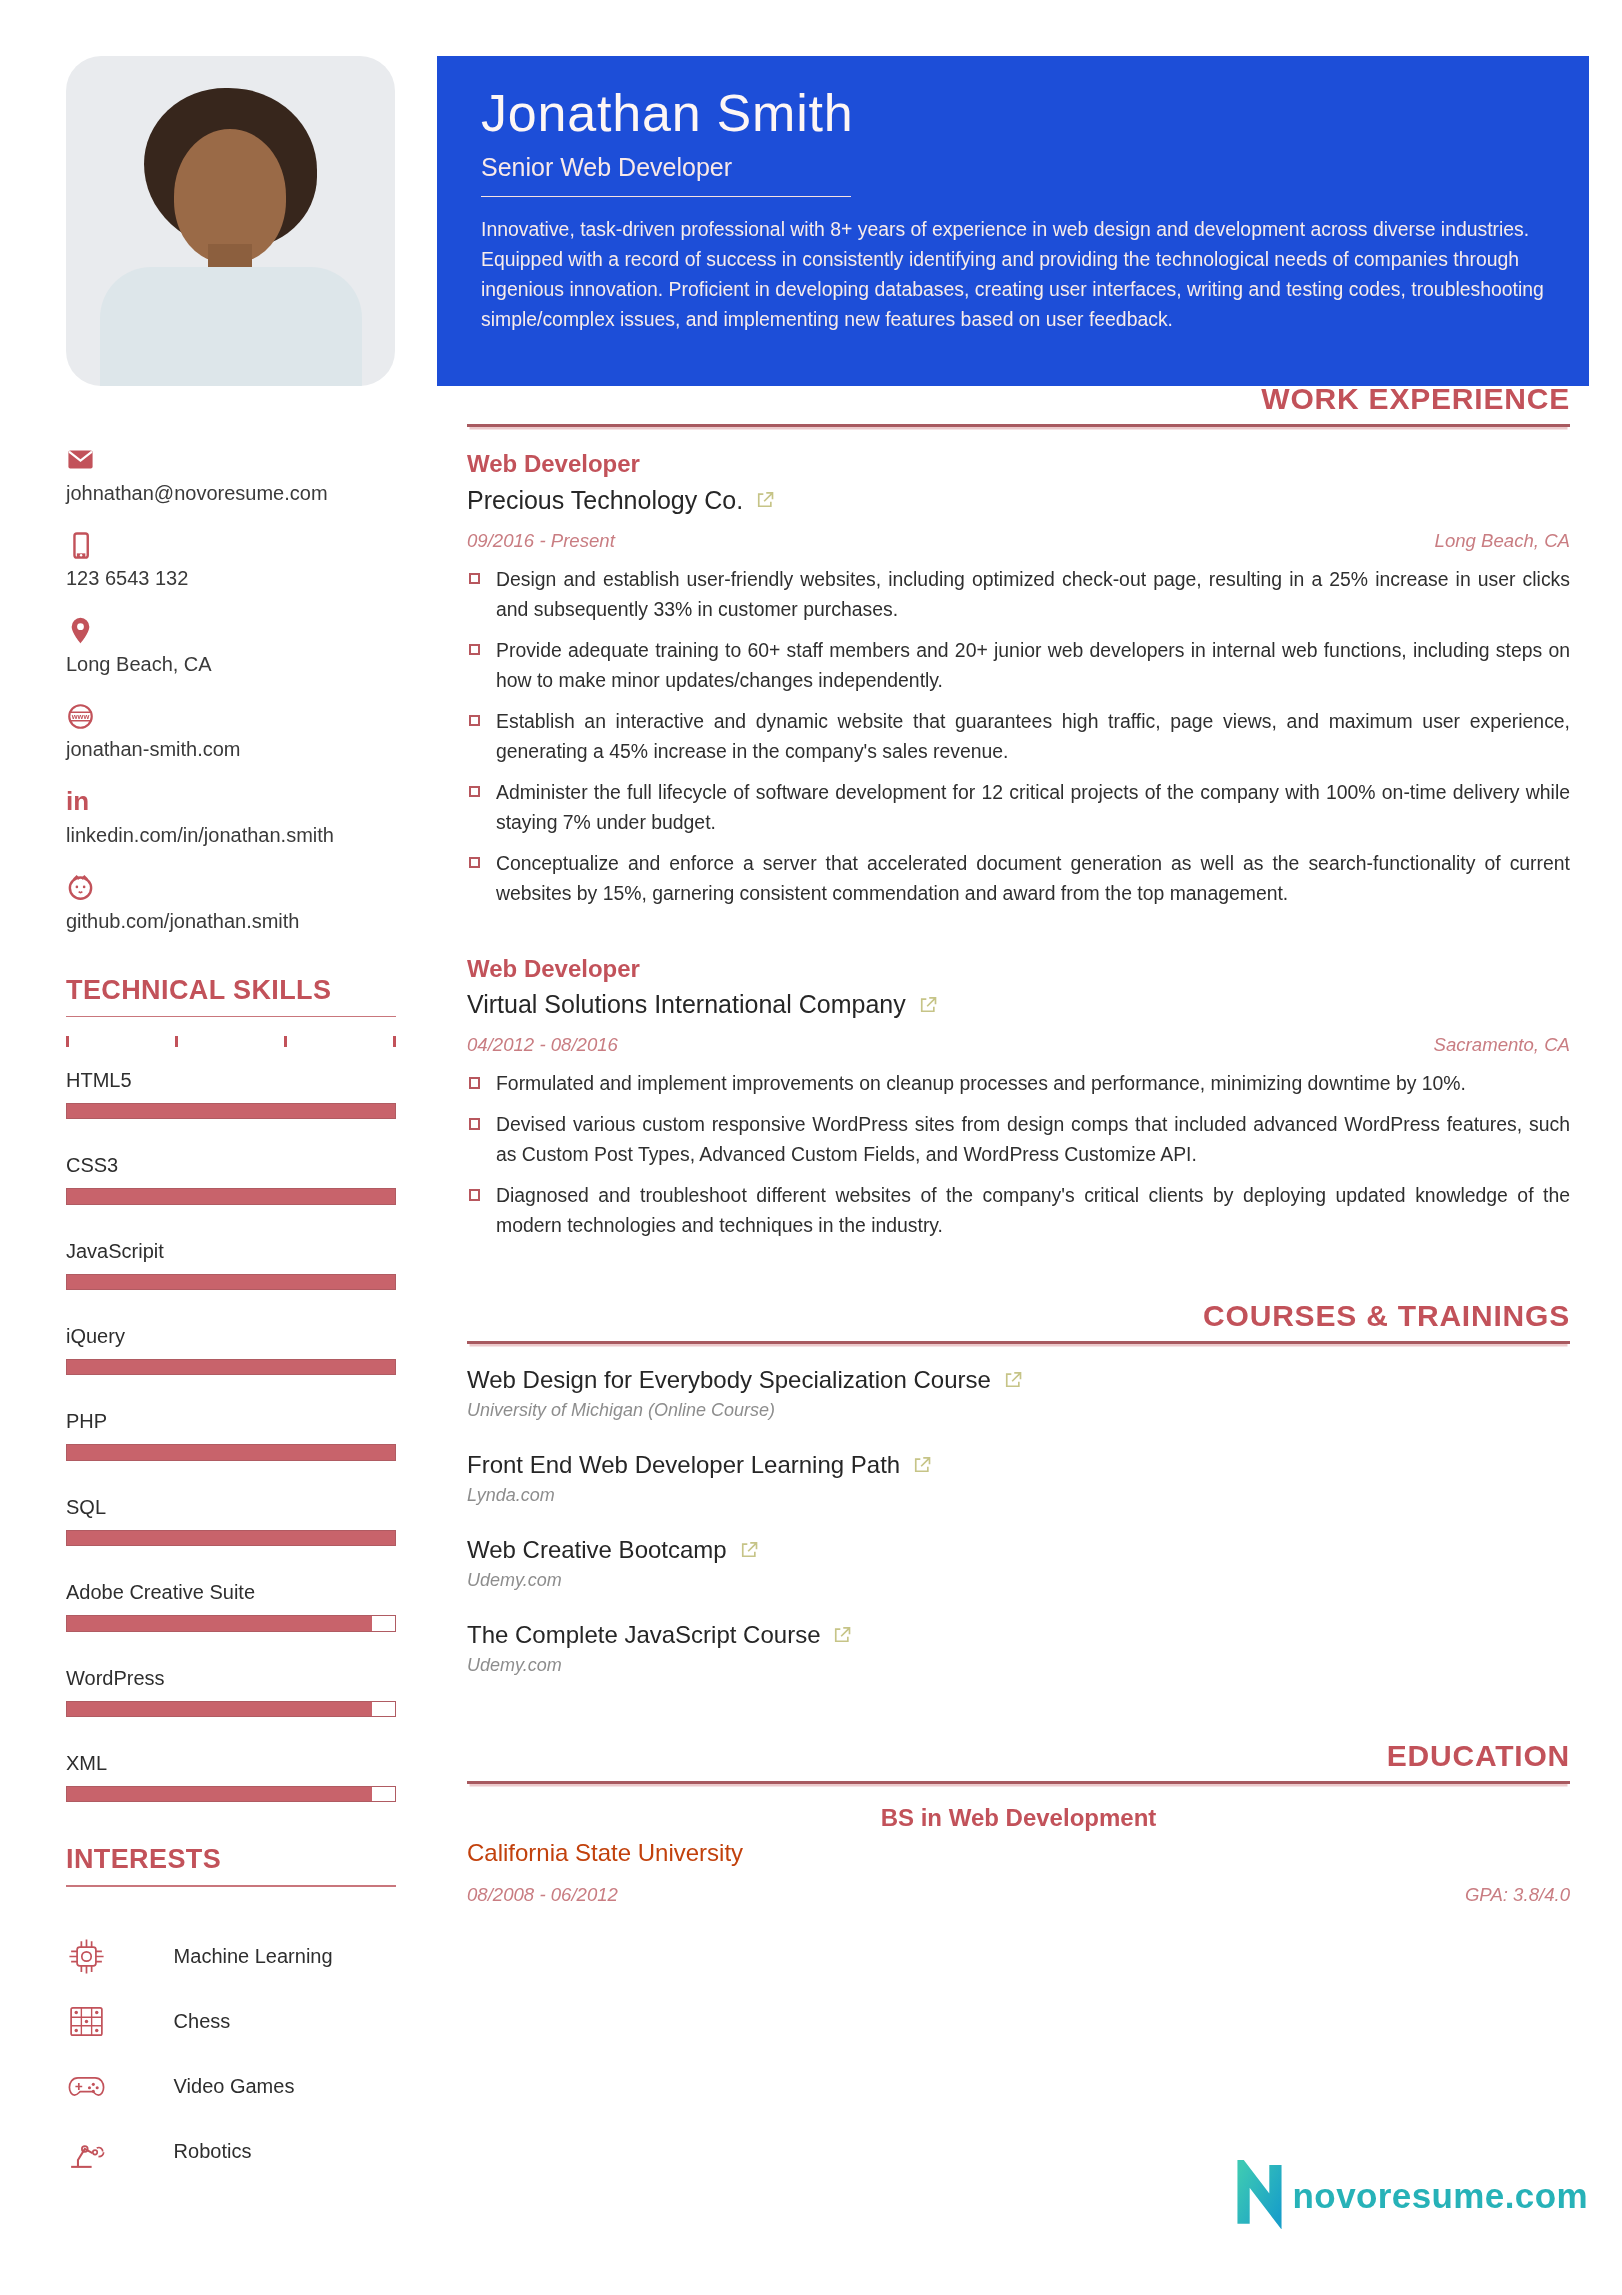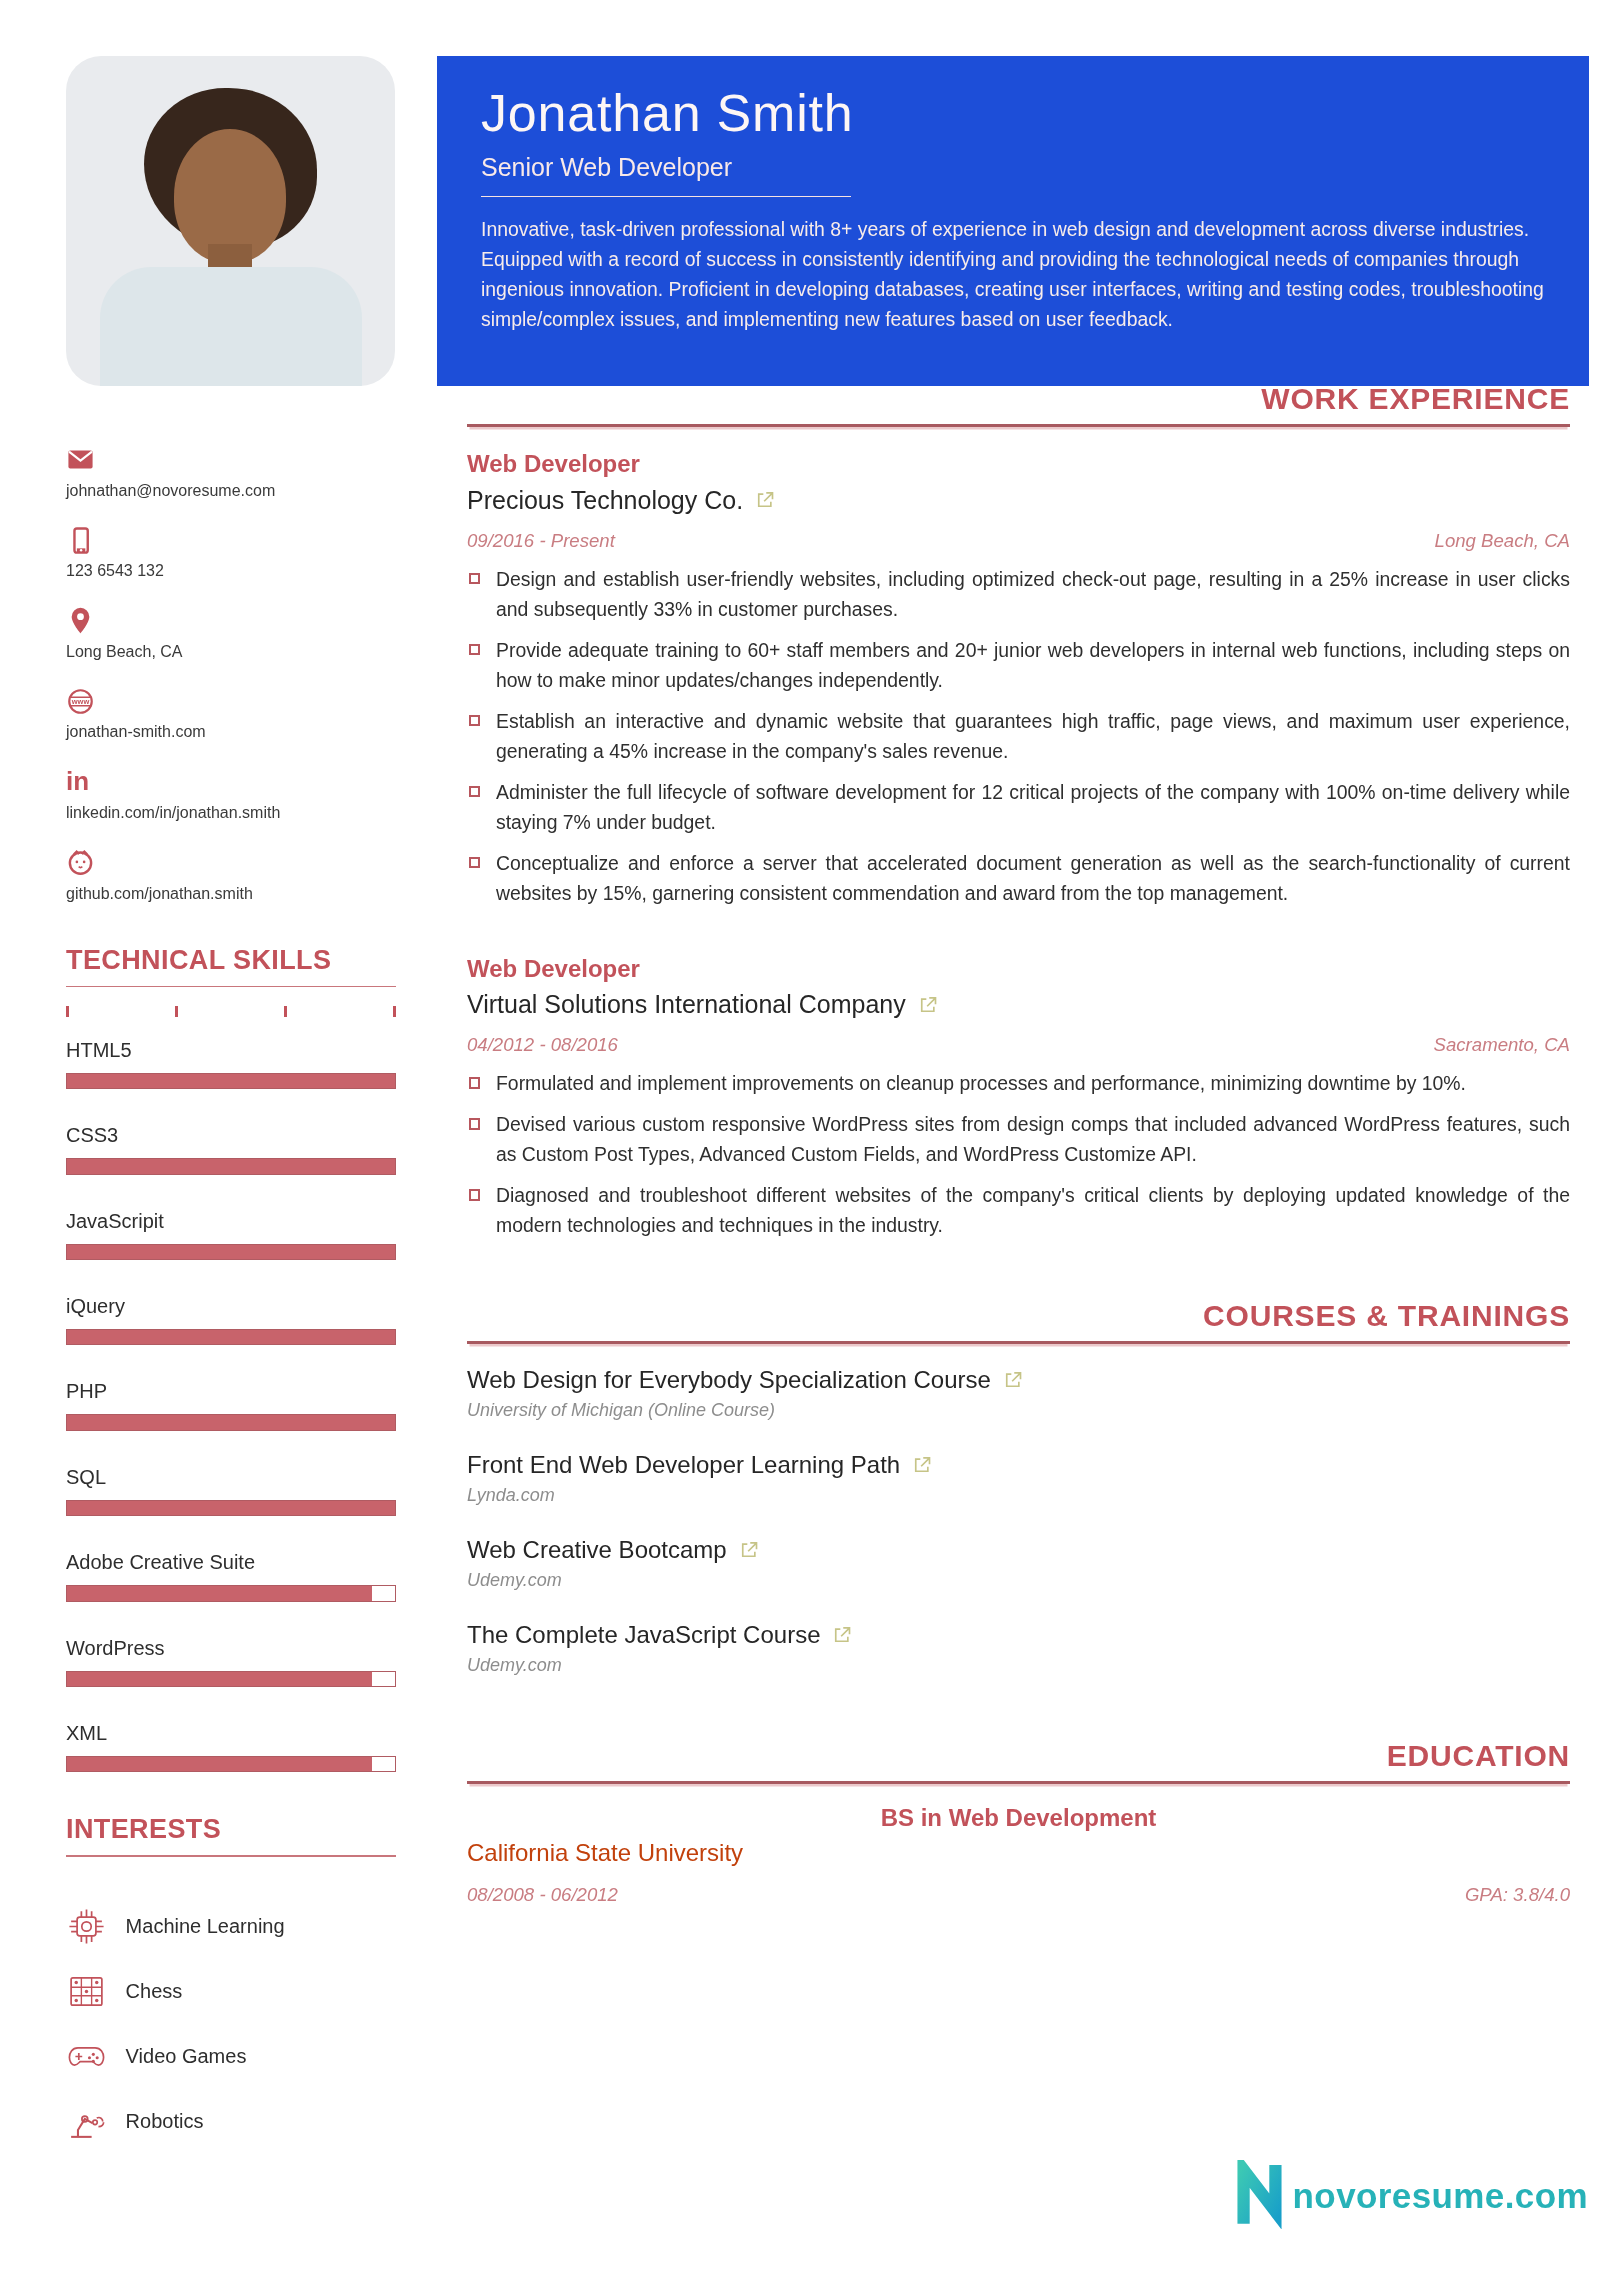--- a/index.html
+++ b/index.html
@@ -10,35 +10,35 @@
   .sidebar{position:absolute;left:66px;top:0;width:330px;}
   .photo{margin-top:56px;width:329px;height:330px;border-radius:35px;background:#e9ebee;position:relative;overflow:hidden;}
   .photo .hair{position:absolute;left:78px;top:32px;width:173px;height:161px;background:#37261c;border-radius:48% 52% 46% 54%;}
   .photo .face{position:absolute;left:108px;top:73px;width:112px;height:134px;background:#9a6a47;border-radius:50% 50% 46% 46%;}
   .photo .shirt{position:absolute;left:34px;top:211px;width:262px;height:135px;background:#dde6ea;border-radius:51px 51px 0 0;}
   .photo .neck{position:absolute;left:142px;top:188px;width:44px;height:44px;background:#8c5f3e;}
   .contact{margin-top:59px;}
   .contact-item{margin-bottom:26px;}
   .contact-item .cicon{display:block;width:29px;height:29px;}
   .contact-item .cicon svg{width:29px;height:29px;display:block;}
-  .contact-item .cvalue{display:block;margin-top:7.6px;font-size:16px;color:#3a3a3a;}
+  .contact-item .cvalue{display:block;margin-top:7.6px;font-size:20px;color:#3a3a3a;}
   .in-glyph{font-weight:800;font-size:26px;color:#c2525a;line-height:29px;font-family:"Liberation Sans",sans-serif;}
 
   .side-heading{margin-top:42px;font-size:27px;font-weight:700;color:#c2525a;letter-spacing:0.4px;}
   .side-rule{margin-top:10px;height:1.7px;background:#c9767c;}
   .ticks{margin-top:18.6px;display:flex;justify-content:space-between;height:11px;}
   .tick{width:3.4px;height:11px;background:#c2525a;}
   .skills{margin-top:22px;}
   .skill{margin-bottom:35px;}
   .skill-name{font-size:20px;color:#2e2e2e;}
   .skill-bar{margin-top:11px;height:14.4px;border:1.7px solid #b05b62;background:#fff;}
   .skill-fill{height:100%;background:#c8636b;}
 
   .interests{margin-top:49px;}
-  .interest{display:flex;align-items:center;margin-bottom:24px;}
+  .interest{display:flex;align-items:center;margin-bottom:24px;gap:48px;}
   .interest .iicon{width:41px;height:41px;flex:0 0 41px;}
   .interest .iicon svg{width:41px;height:41px;display:block;}
   .interest .ilabel{margin-left:18.6px;font-size:20px;color:#2e2e2e;}
 
   
   .band{position:absolute;left:437px;top:56px;width:1152px;height:330px;background:#1d4ed8;box-sizing:border-box;padding:29px 44px 0 44px;}
   .band .name{font-size:52px;color:#fdf6f5;letter-spacing:0.8px;line-height:56px;font-weight:400;}
   .band .role{margin-top:12px;font-size:25px;color:#f9e9e8;}
   .band .divider{margin-top:13.5px;width:370px;height:1.7px;background:#f6e3e2;}
   .band .summary{margin-top:17px;font-size:19.4px;line-height:30px;color:#f8ecea;width:1063px;}

